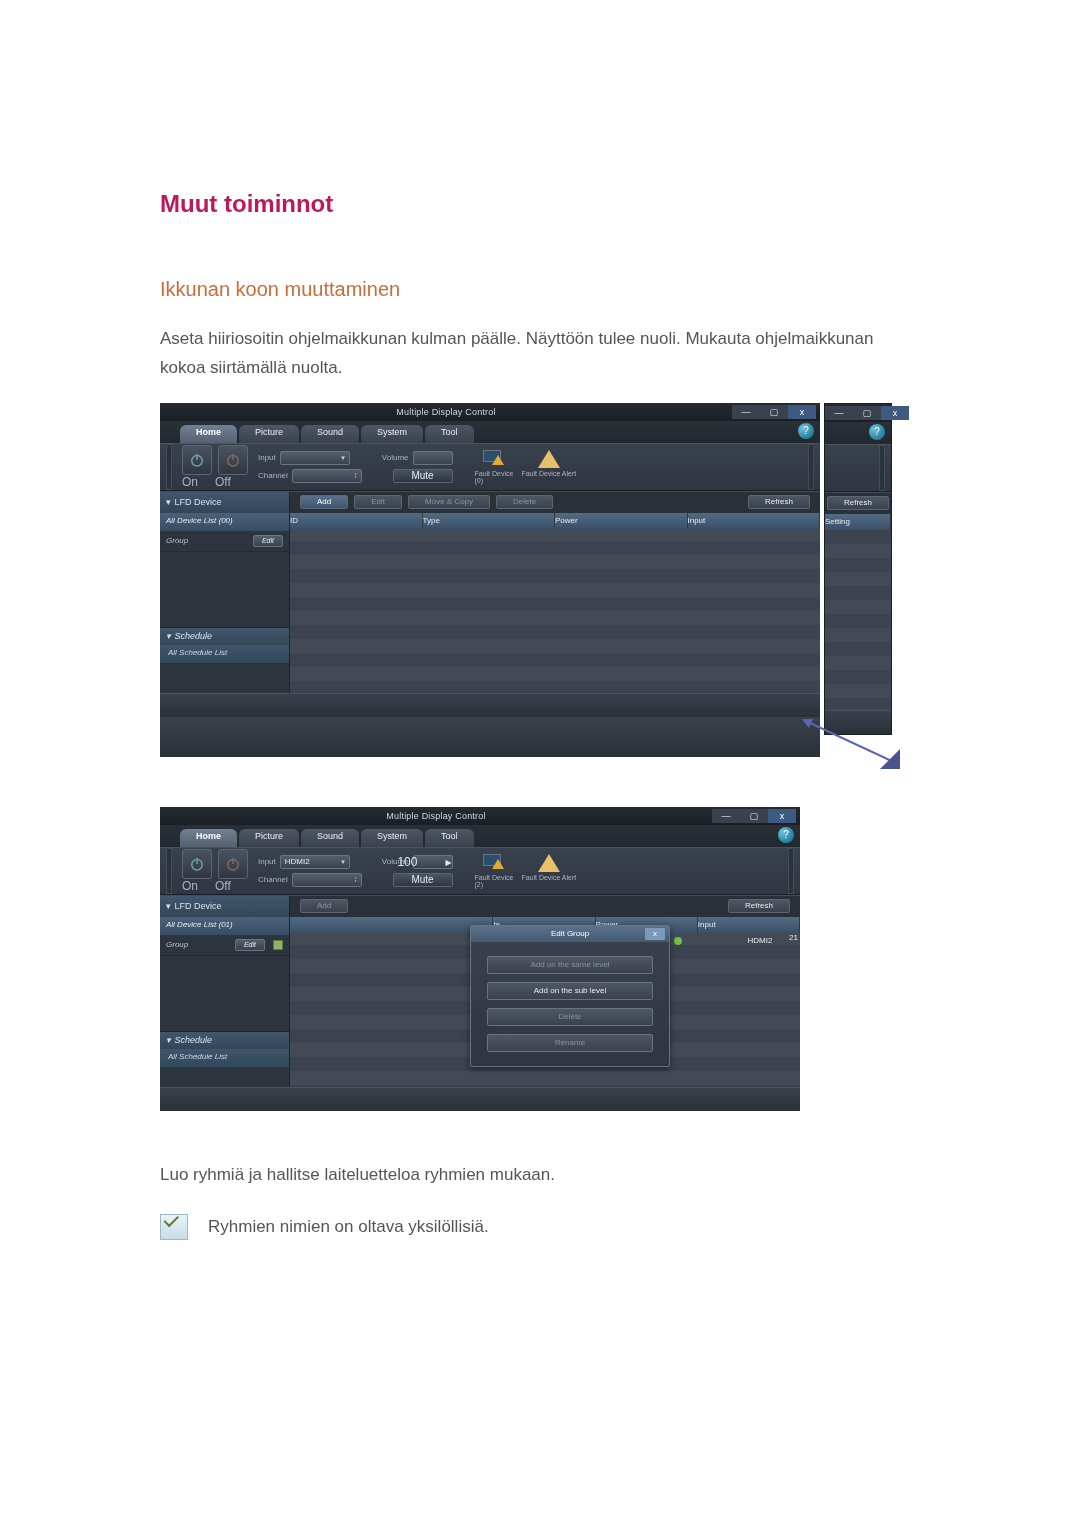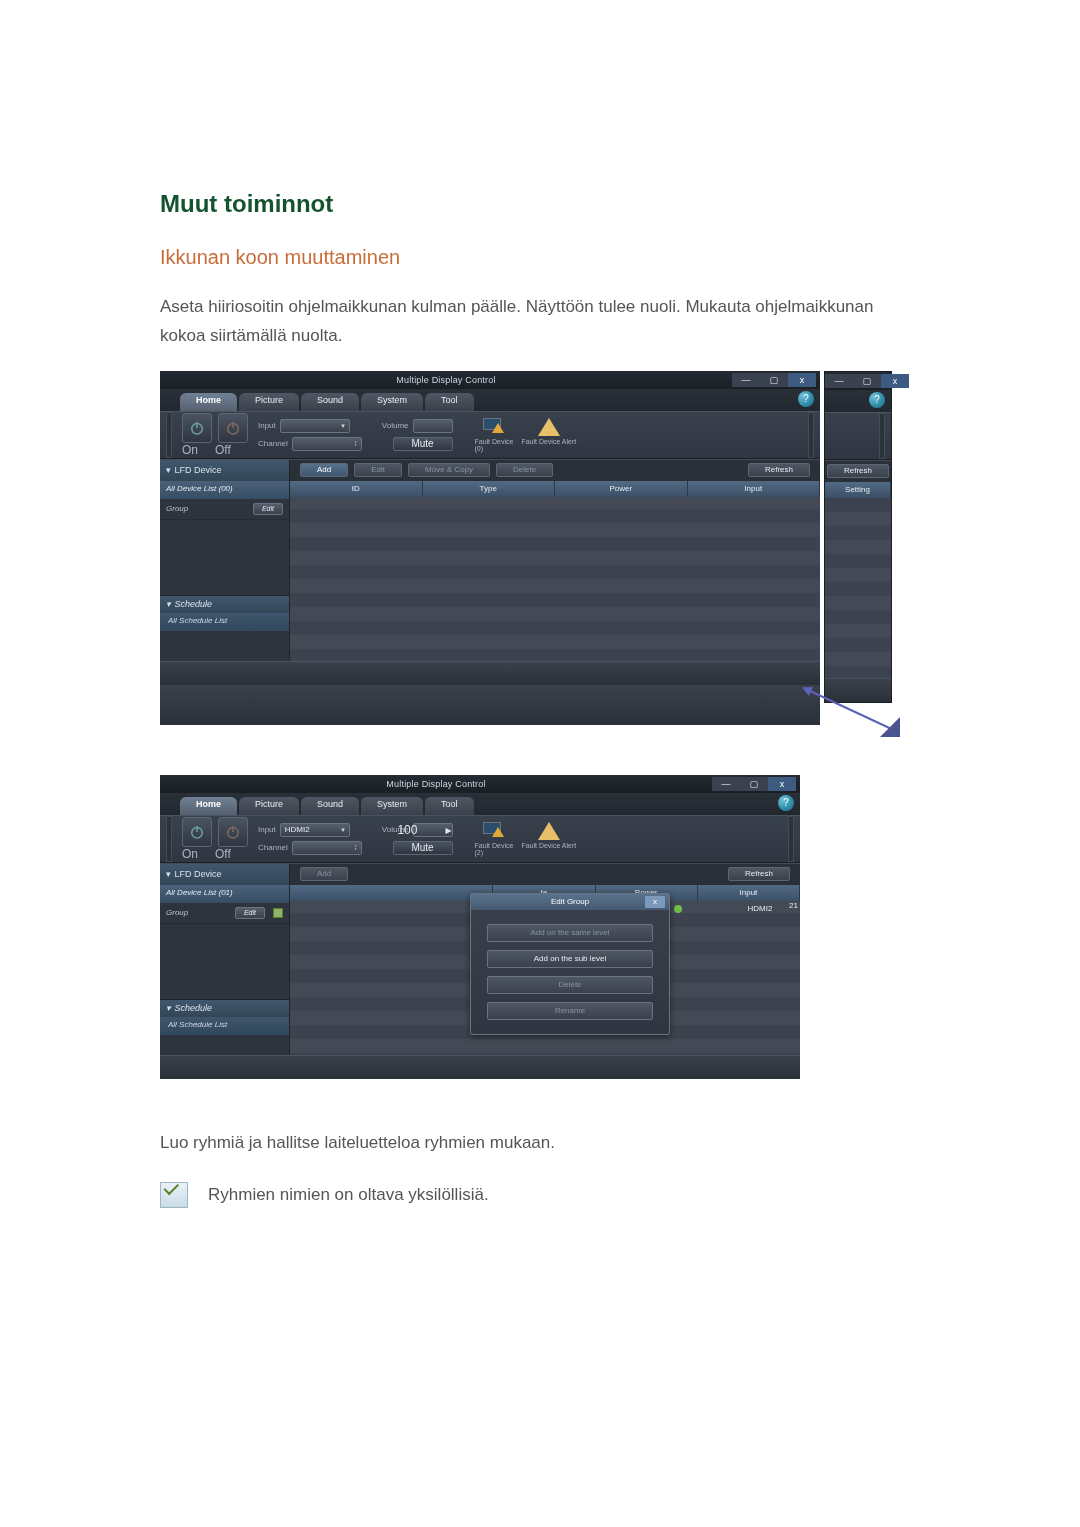--- a/index.html
+++ b/index.html
@@ -8,24 +8,24 @@
     font-family: Arial, Helvetica, sans-serif;
     color: #333;
     width: 1080px;
     height: 1527px;
     position: relative;
   }
   .page {
     padding: 190px 160px 0 160px;
   }
   h1.section-title {
-    color: #14532d;
+    color: #be185d;
     font-size: 24px;
     font-weight: 600;
-    margin-bottom: 28px;
+    margin-bottom: 60px;
   }
   h2.sub-title {
     color: #c96c39;
     font-size: 20px;
     font-weight: 500;
     margin-bottom: 24px;
   }
   h3.subsub-title {
     color: #808080;
     font-size: 18px;
@@ -208,21 +208,21 @@
   }
 
   .main {
     flex:1; background:#3c434e; position:relative; min-height:200px;
     background-image: repeating-linear-gradient(#3c434e 0, #3c434e 14px, #434a55 14px, #434a55 28px);
   }
   .col-hdr {
     height:16px; background: linear-gradient(#526a84,#3b5067);
     display:flex; color:#e5ecf5; font-size:8px;
   }
-  .col-hdr span{ flex:1; text-align:center; line-height:16px; border-right:1px solid #2f3a46;}
+  .col-hdr span{ flex:1; text-align:left; line-height:16px; border-right:1px solid #2f3a46;}
 
   .statusbar { height:24px; background: linear-gradient(#3a414c,#2a3038); border-top:1px solid #4a5360;}
 
   
   .float-panel {
     position:absolute; right:-72px; top:0; width:68px;
     background:#2a3038; border:1px solid #1a1e25;
   }
   .resize-arrow {
     position:absolute; right:-78px; bottom:-8px;

